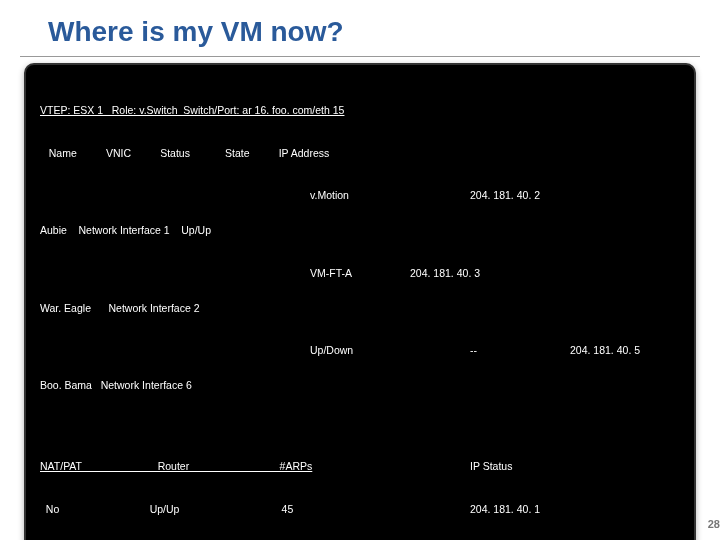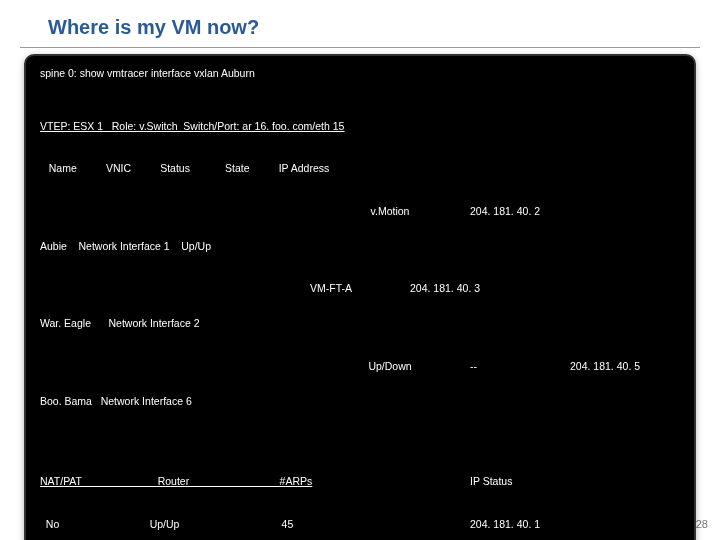--- a/index.html
+++ b/index.html
@@ -6,21 +6,21 @@
   body {
     width: 720px;
     height: 540px;
     font-family: Arial, Helvetica, sans-serif;
     background: #fff;
     position: relative;
     overflow: hidden;
   }
   .slide-title {
     color: #2a5a9a;
-    font-size: 20px;
+    font-size: 28px;
     font-weight: bold;
     padding: 16px 0 8px 28px;
     border-bottom: 1px solid #999;
     margin: 0 20px 6px 20px;
   }
   .terminal {
     margin: 0 24px;
     background: #000;
     border-radius: 10px;
     border: 2px solid #333;
@@ -30,21 +30,21 @@
     font-size: 10.5px;
     line-height: 1.35;
     box-shadow: 0 2px 6px rgba(0,0,0,0.3);
     position: relative;
     z-index: 5;
   }
   .terminal .prompt { margin-bottom: 10px; }
   .terminal .block { margin-bottom: 10px; white-space: pre; }
   .terminal .row { display: flex; }
   .terminal .c1 { width: 270px; margin-top: 35px; }
-  .terminal .c2 { width: 160px; text-align: center; }
+  .terminal .c2 { width: 160px; }
   .terminal .c3 { width: 100px; }
   .link { text-decoration: underline; text-align: right; }
   .server {
     position: absolute;
     width: 130px;
     height: 38px;
     background: linear-gradient(#cfd8e4,#a9b8cc);
     border: 1px solid #6a7d94;
     border-radius: 3px;
     top: 362px;
@@ -113,43 +113,43 @@
     font-size: 13px;
     color: #222;
     margin-top: 4px;
     white-space: nowrap;
   }
   .vm1 { left: 74px; }
   .vm2 { left: 190px; }
   .vm3 { left: 494px; }
   .slide-num {
     position: absolute;
-    right: 12px;
+    right: 0;
     bottom: 10px;
     font-size: 11px;
     color: #777;
+    font-weight: bold;
   }
   .arista {
     position: absolute;
     right: 40px;
     bottom: 8px;
     font-size: 12px;
     font-weight: bold;
     font-style: italic;
     color: #1d4f8a;
     letter-spacing: -0.5px;
   }
 </style>
 </head>
 <body>
 
 <h1 class="slide-title">Where is my VM now?</h1>
 
 <div class="terminal">
-  <div class="prompt">spine 0: show vmtracer interface vxlan Auburn</div>
 
   <div class="block">
     <div><span class="link">VTEP: ESX 1   Role: v.Switch  Switch/Port: ar 16. foo. com/eth 15</span></div>
     <div>   Name          VNIC          Status            State          IP Address</div>
     <div class="row">
       <span class="c1">Aubie    Network Interface 1    Up/Up</span>
       <span class="c2">v.Motion</span>
       <span class="c3">204. 181. 40. 2</span>
       <span></span>
     </div>

